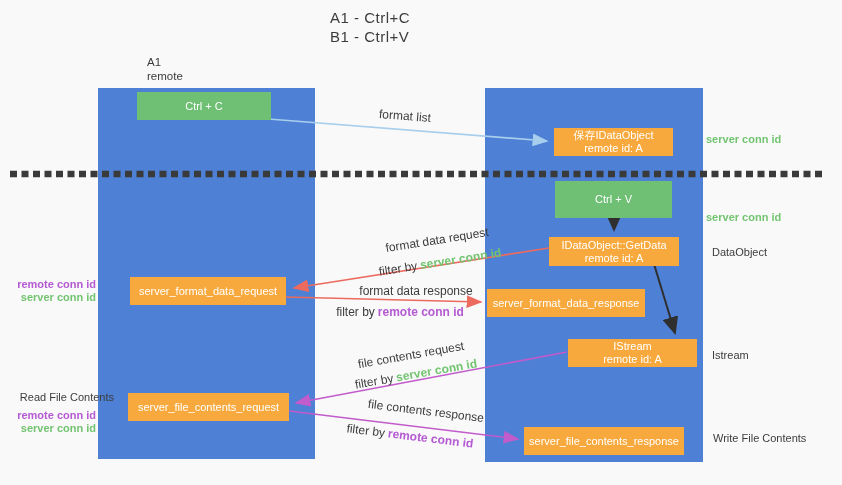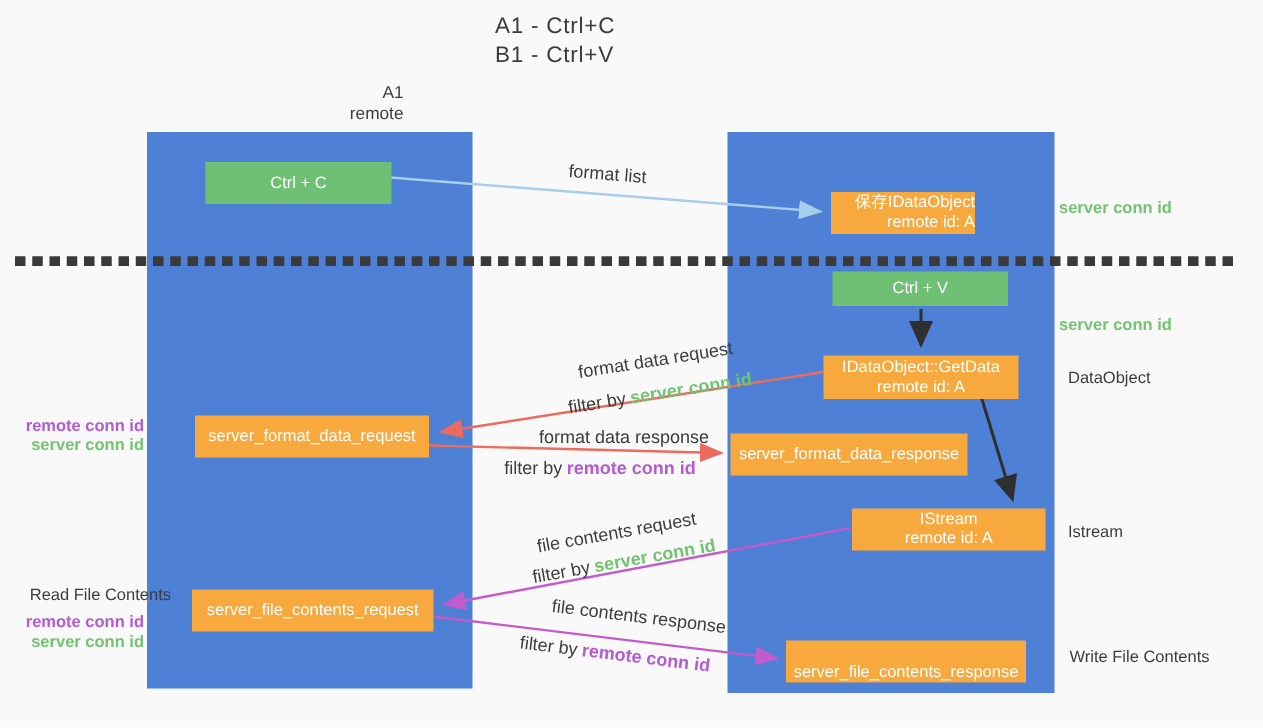--- a/index.html
+++ b/index.html
@@ -7,21 +7,21 @@
     --arrow-light-blue:#a7ceec; --arrow-red:#ec6a5e; --arrow-purple:#c25bcb;
     --arrow-black:#2f2f2f; --text-green:#72c470; --text-purple:#b45ad2;
     --text-dark:#3c3c3c; --dotted-line:#3a3a3a; --background:#f9f9f9;
   }
   html,body{margin:0;padding:0;}
   .canvas{
     position:relative;width:842px;height:485px;background:var(--background);
     font-family:"Liberation Sans",sans-serif;overflow:hidden;color:var(--text-dark);
   }
   .title{position:absolute;font-size:15px;line-height:19px;letter-spacing:.5px;color:var(--text-dark);}
-  .hdr{position:absolute;text-align:right;font-size:11.5px;line-height:14px;color:var(--text-dark);}
+  .hdr{position:absolute;text-align:left;font-size:11.5px;line-height:14px;color:var(--text-dark);}
   .column{position:absolute;background:var(--column-blue);}
   .arrows{position:absolute;left:0;top:0;}
   .node{
     position:absolute;display:flex;flex-direction:column;align-items:center;justify-content:center;
     color:#fff;font-size:11px;line-height:13px;text-align:center;white-space:nowrap;
   }
   .node.green{background:var(--box-green);}
   .node.orange{background:var(--box-orange);}
   .lbl{position:absolute;font-size:12px;white-space:nowrap;color:var(--text-dark);}
   .lbl.center{text-align:center;}
@@ -76,30 +76,30 @@
     <line class="s-dot" x1="10" y1="174" x2="822" y2="174"></line>
     <line class="s-blue" x1="256" y1="118" x2="547" y2="141" marker-end="url(#mb)"></line>
     <line class="s-black" x1="614" y1="206" x2="614" y2="230" marker-end="url(#mk)"></line>
     <line class="s-red" x1="549" y1="248" x2="294" y2="288" marker-end="url(#mr)"></line>
     <line class="s-red" x1="286" y1="297" x2="481" y2="302" marker-end="url(#mr)"></line>
     <line class="s-black" x1="654" y1="264" x2="675" y2="333" marker-end="url(#mk)"></line>
     <line class="s-purple" x1="567" y1="352" x2="296" y2="403" marker-end="url(#mp)"></line>
     <line class="s-purple" x1="289" y1="411" x2="518" y2="439" marker-end="url(#mp)"></line>
   </svg>
 
-  <div class="node green" style="left:137px;top:108px;width:124px;height:28px;">
+  <div class="node green" style="left:137px;top:92px;width:134px;height:28px;">
     <div>Ctrl + C</div>
   </div>
 
-  <div class="node orange" style="left:554px;top:128px;width:96px;height:28px;align-items:flex-end;">
+  <div class="node orange" style="left:554px;top:128px;width:119px;height:28px;">
     <div>保存IDataObject</div>
     <div>remote id: A</div>
   </div>
 
-  <div class="node green" style="left:555px;top:181px;width:117px;height:23px;">
+  <div class="node green" style="left:555px;top:181px;width:117px;height:37px;">
     <div>Ctrl + V</div>
   </div>
 
   <div class="node orange" style="left:549px;top:237px;width:130px;height:29px;">
     <div>IDataObject::GetData</div>
     <div>remote id: A</div>
   </div>
 
   <div class="node orange" style="left:130px;top:277px;width:156px;height:28px;">
     <div>server_format_data_request</div>
@@ -111,21 +111,21 @@
 
   <div class="node orange" style="left:568px;top:339px;width:129px;height:28px;">
     <div>IStream</div>
     <div>remote id: A</div>
   </div>
 
   <div class="node orange" style="left:128px;top:393px;width:161px;height:28px;">
     <div>server_file_contents_request</div>
   </div>
 
-  <div class="node orange" style="left:524px;top:427px;width:160px;height:28px;justify-content:flex-end;">
+  <div class="node orange" style="left:524px;top:427px;width:160px;height:28px;">
     <div>server_file_contents_response</div>
   </div>
 
   <div class="lbl center" style="left:340px;top:109px;width:130px;transform:rotate(4.5deg);">format list</div>
 
   <div class="lbl center" style="left:371px;top:233px;width:132px;transform:rotate(-9deg);">format data request</div>
   <div class="lbl center" style="left:355px;top:255px;width:170px;transform:rotate(-9deg);">
     <span class="filter-prefix">filter by</span><span class="green-text">server conn id</span>
   </div>
 

